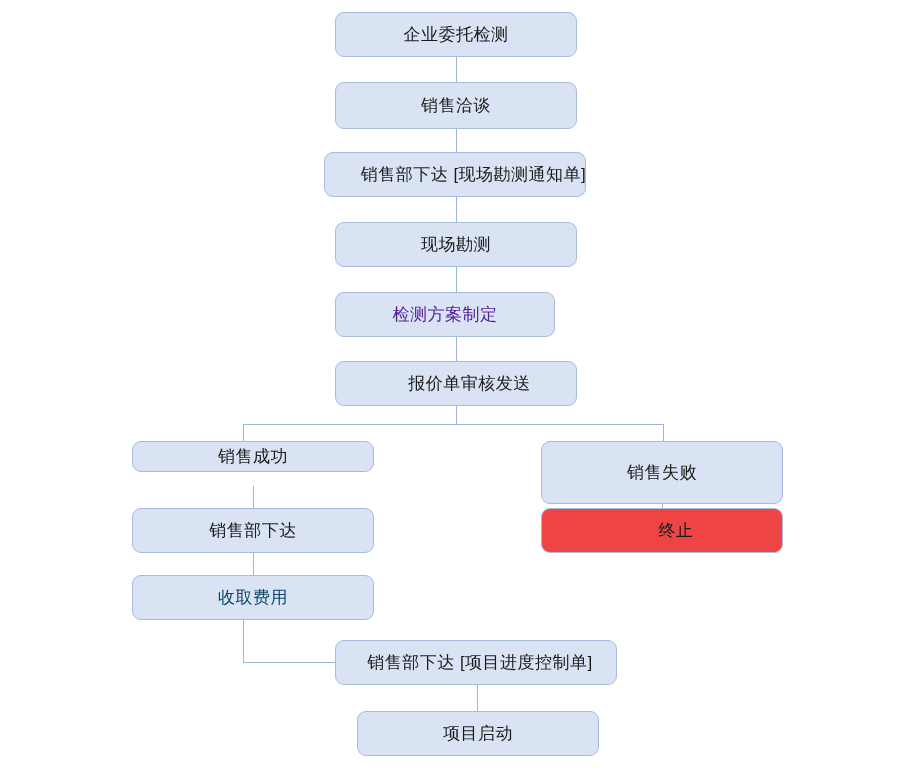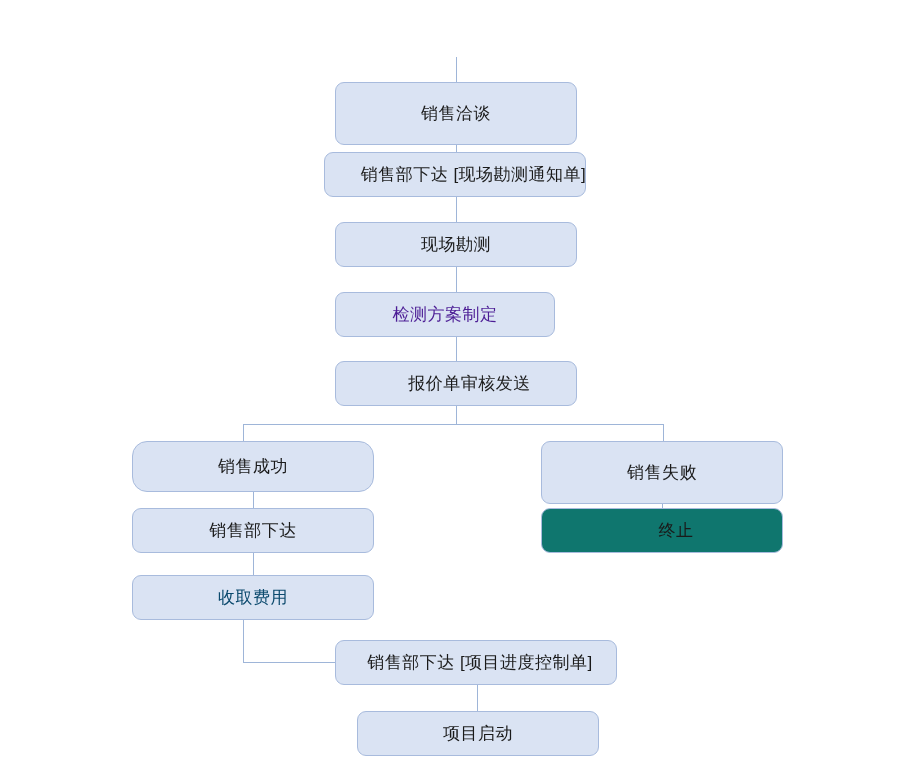--- a/index.html
+++ b/index.html
@@ -56,45 +56,48 @@
     <div class="edge v" style="left: 456px; top: 406px; height: 19px; background: rgb(158, 181, 216);"></div>
     <div class="edge h" style="left: 243px; top: 424px; width: 421px; background: rgb(158, 181, 216);"></div>
     <div class="edge v" style="left: 243px; top: 424px; height: 17px; background: rgb(158, 181, 216);"></div>
     <div class="edge v" style="left: 663px; top: 424px; height: 17px; background: rgb(158, 181, 216);"></div>
     <div class="edge v" style="left: 253px; top: 486px; height: 22px; background: rgb(158, 181, 216);"></div>
     <div class="edge v" style="left: 662px; top: 486px; height: 22px; background: rgb(158, 181, 216);"></div>
     <div class="edge v" style="left: 253px; top: 553px; height: 22px; background: rgb(158, 181, 216);"></div>
     <div class="edge v" style="left: 243px; top: 620px; height: 43px; background: rgb(158, 181, 216);"></div>
     <div class="edge h" style="left: 243px; top: 662px; width: 93px; background: rgb(158, 181, 216);"></div>
     <div class="edge v" style="left: 477px; top: 685px; height: 26px; background: rgb(158, 181, 216);"></div>
-    <div class="node" style="left: 335px; top: 82px; width: 242px; height: 63px; background: rgb(218, 227, 243); border-color: rgb(168, 187, 221); color: rgb(26, 26, 26);">
+    <div class="node" style="left: 335px; top: 12px; width: 242px; height: 45px; background: rgb(218, 227, 243); border-color: rgb(168, 187, 221); color: rgb(26, 26, 26);">
+      <span class="label">企业委托检测</span>
+    </div>
+    <div class="node" style="left: 335px; top: 82px; width: 242px; height: 47px; background: rgb(218, 227, 243); border-color: rgb(168, 187, 221); color: rgb(26, 26, 26);">
       <span class="label">销售洽谈</span>
     </div>
     <div class="node" style="left: 324px; top: 152px; width: 262px; height: 45px; background: rgb(218, 227, 243); border-color: rgb(168, 187, 221); color: rgb(26, 26, 26); padding-left: 37px;">
       <span class="label">销售部下达 [现场勘测通知单]</span>
     </div>
     <div class="node" style="left: 335px; top: 222px; width: 242px; height: 45px; background: rgb(218, 227, 243); border-color: rgb(168, 187, 221); color: rgb(26, 26, 26);">
       <span class="label">现场勘测</span>
     </div>
     <div class="node" style="left: 335px; top: 292px; width: 220px; height: 45px; background: rgb(218, 227, 243); border-color: rgb(168, 187, 221); color: #4c1d95;">
       <span class="label">检测方案制定</span>
     </div>
     <div class="node" style="left: 335px; top: 361px; width: 242px; height: 45px; background: rgb(218, 227, 243); border-color: rgb(168, 187, 221); color: rgb(26, 26, 26); padding-left: 27px;">
       <span class="label">报价单审核发送</span>
     </div>
-    <div class="node" style="left: 132px; top: 441px; width: 242px; height: 51px; background: rgb(218, 227, 243); border-color: rgb(168, 187, 221); color: rgb(26, 26, 26); border-radius: 15px;">
+    <div class="node" style="left: 132px; top: 441px; width: 242px; height: 31px; background: rgb(218, 227, 243); border-color: rgb(168, 187, 221); color: rgb(26, 26, 26);">
       <span class="label">销售成功</span>
     </div>
     <div class="node" style="left: 541px; top: 441px; width: 242px; height: 63px; background: rgb(218, 227, 243); border-color: rgb(168, 187, 221); color: rgb(26, 26, 26);">
       <span class="label">销售失败</span>
     </div>
     <div class="node" style="left: 132px; top: 508px; width: 242px; height: 45px; background: rgb(218, 227, 243); border-color: rgb(168, 187, 221); color: rgb(26, 26, 26);">
       <span class="label">销售部下达</span>
     </div>
-    <div class="node" style="left: 541px; top: 508px; width: 242px; height: 45px; background: #0f766e; border-color: rgb(168, 187, 221); color: rgb(26, 26, 26); padding-left: 28px;">
+    <div class="node" style="left: 541px; top: 508px; width: 242px; height: 45px; background: #ef4444; border-color: rgb(168, 187, 221); color: rgb(26, 26, 26); padding-left: 28px;">
       <span class="label">终止</span>
     </div>
     <div class="node" style="left: 132px; top: 575px; width: 242px; height: 45px; background: rgb(218, 227, 243); border-color: rgb(168, 187, 221); color: #0c4a6e;">
       <span class="label">收取费用</span>
     </div>
     <div class="node" style="left: 335px; top: 640px; width: 282px; height: 45px; background: rgb(218, 227, 243); border-color: rgb(168, 187, 221); color: rgb(26, 26, 26); padding-left: 8px;">
       <span class="label">销售部下达 [项目进度控制单]</span>
     </div>
     <div class="node" style="left: 357px; top: 711px; width: 242px; height: 45px; background: rgb(218, 227, 243); border-color: rgb(168, 187, 221); color: rgb(26, 26, 26);">
       <span class="label">项目启动</span>

